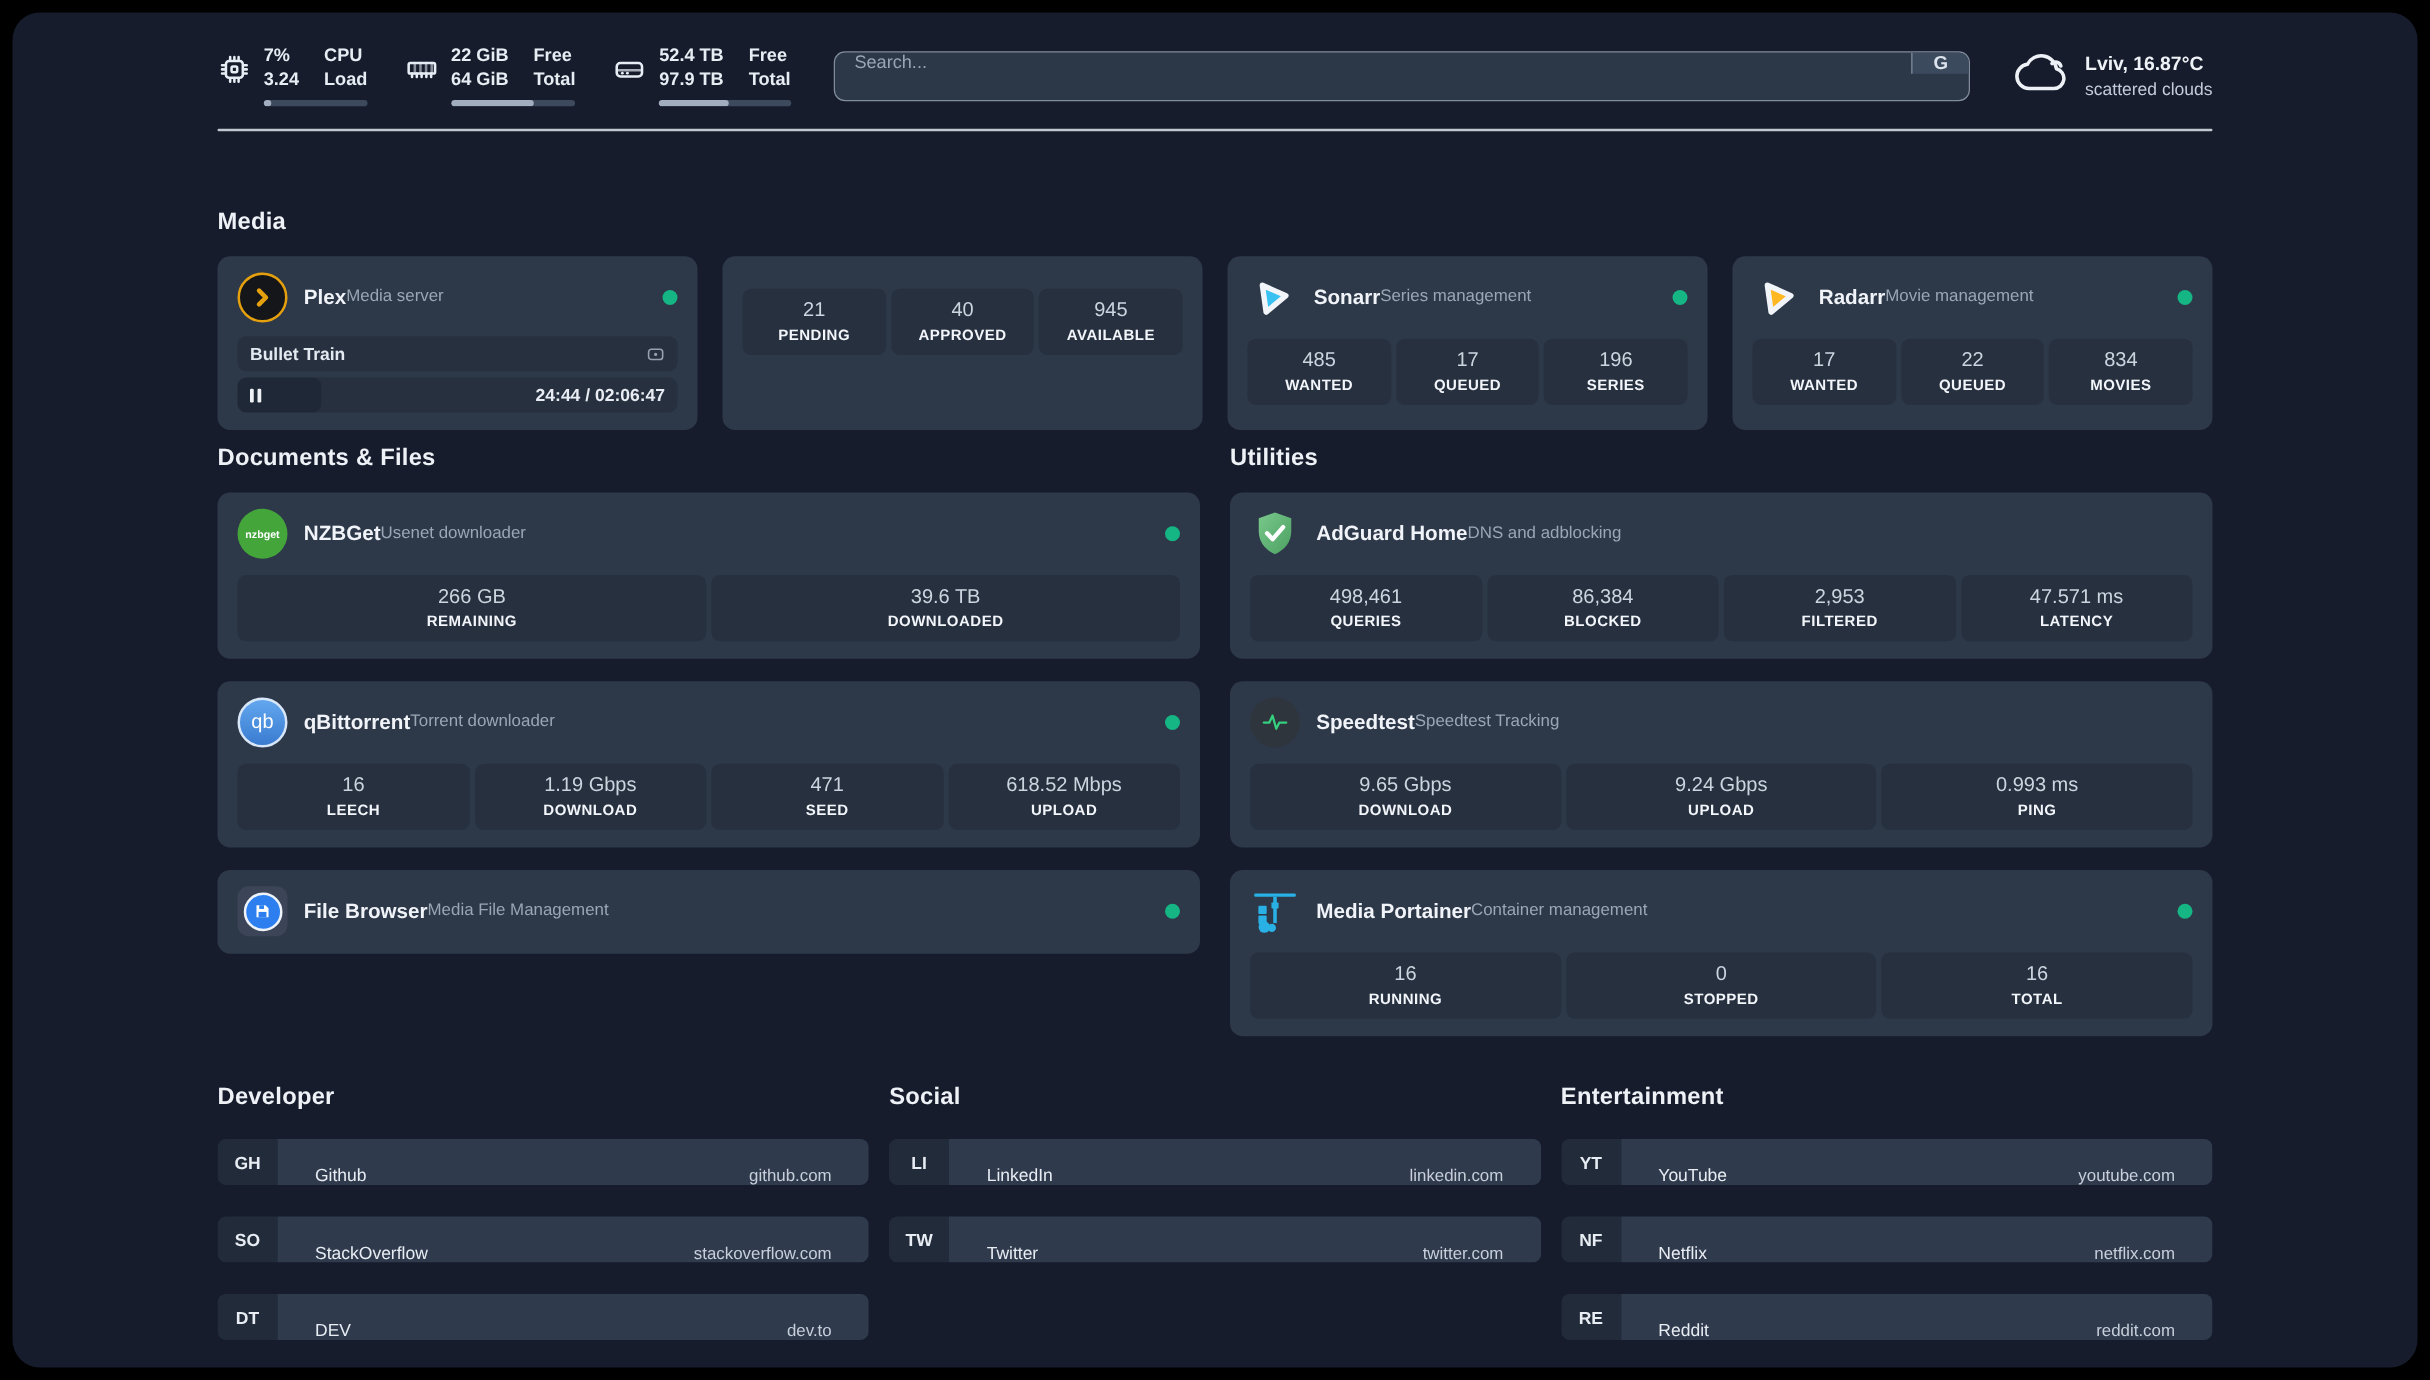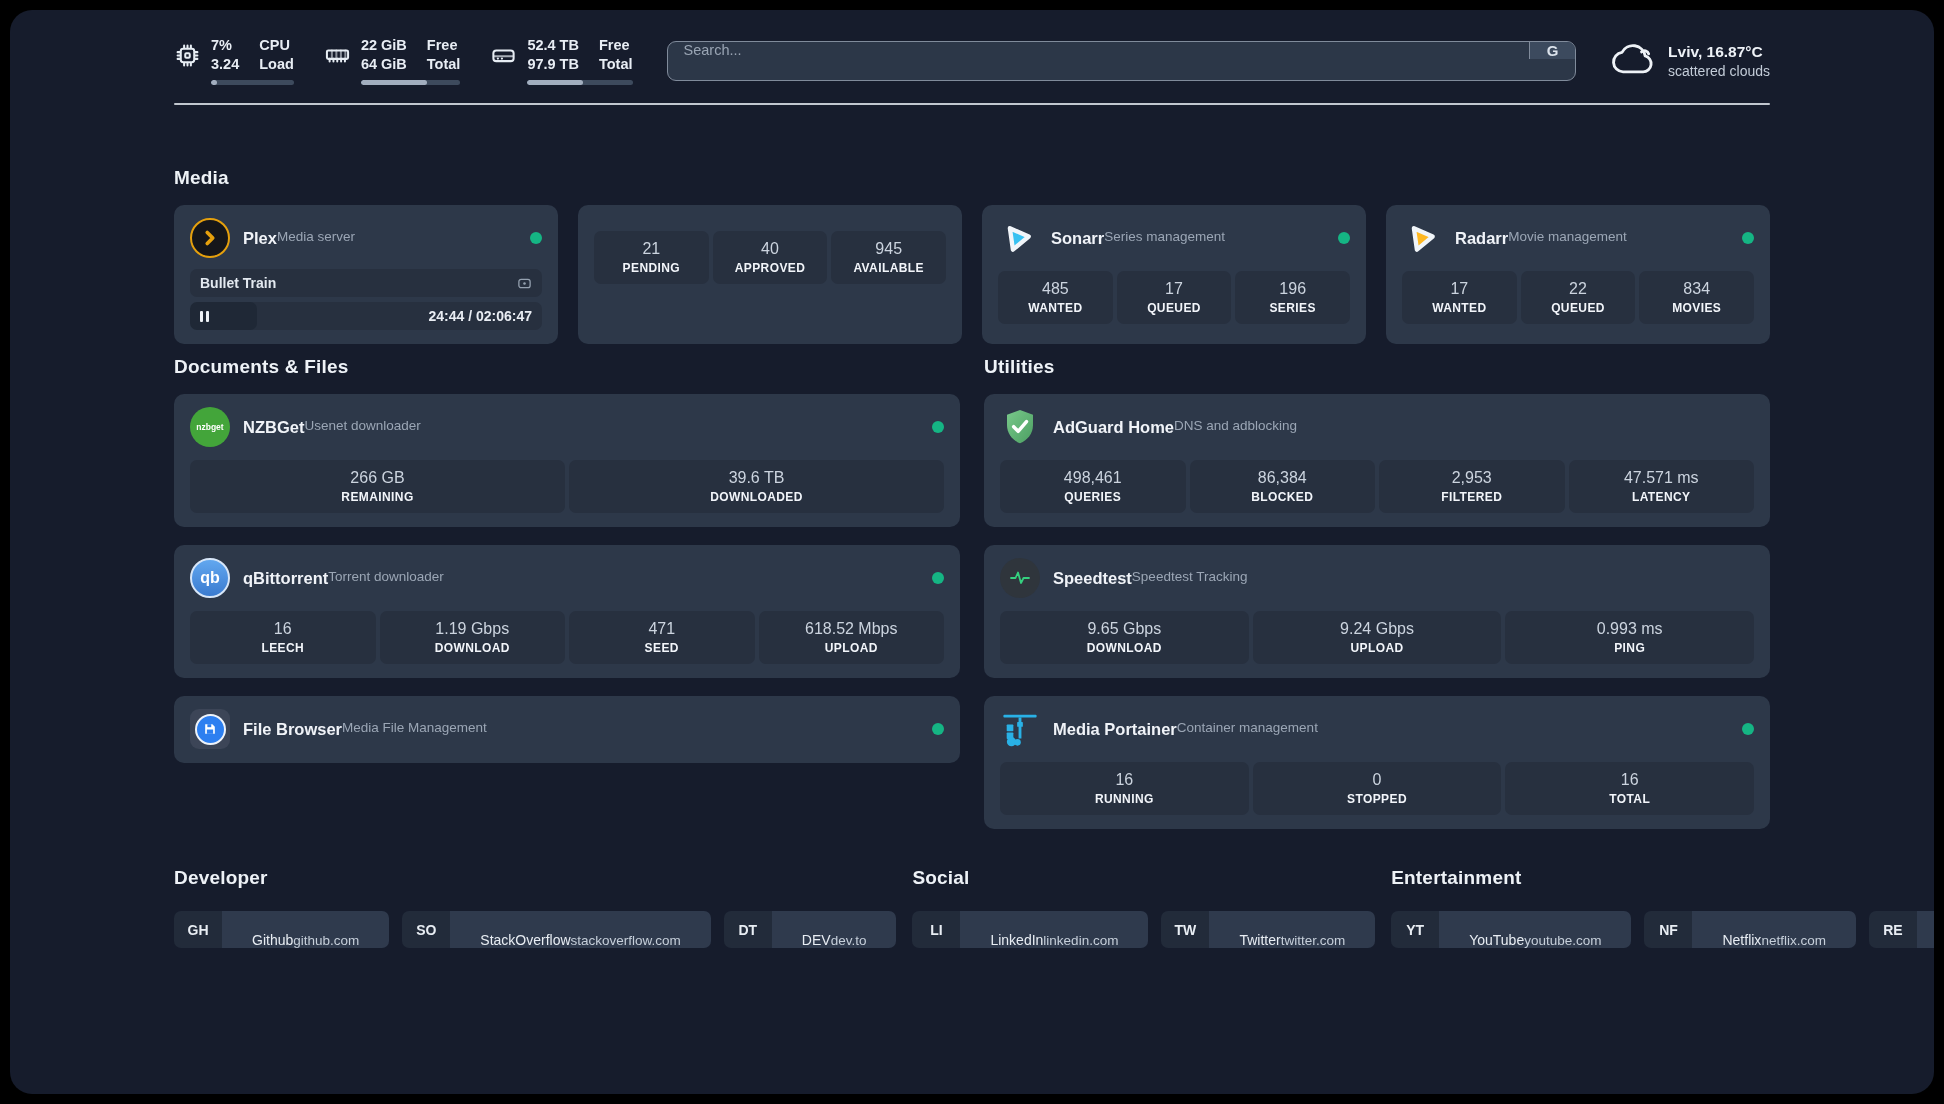--- a/index.html
+++ b/index.html
@@ -70,36 +70,36 @@
   .pause{position:relative;display:flex;gap:3px;z-index:1}
   .pause i{display:block;width:3.2px;height:11px;background:#eef2f7;border-radius:1px}
   .ptime{margin-left:auto;position:relative;z-index:1;font-size:14px;font-weight:700;color:#e9edf3}
 
   
   .two-col{display:grid;grid-template-columns:1fr 1fr;gap:24px;margin-top:12px}
   .stack{display:flex;flex-direction:column;gap:18px;margin-top:16px}
 
   
   .bookmarks{display:grid;grid-template-columns:1fr 1fr 1fr;gap:16px;margin-top:38px}
-  .bm-list{display:flex;flex-direction:row;gap:13px;margin-top:22px}
+  .bm-list{display:flex;flex-direction:column;gap:25px;margin-top:22px}
   .bm-row{display:flex;height:37px;border-radius:7px;overflow:hidden;cursor:pointer}
   .bm-abbr{width:48px;flex:none;background:var(--bg-chip);display:flex;align-items:center;justify-content:center;
     font-size:14px;font-weight:700;color:#e8edf3}
   .bm-main{flex:1;background:var(--bg-row);display:flex;align-items:flex-end;padding:0 30px}
   .bm-name{font-size:14px;color:#e8edf3}
   .bm-url{margin-left:auto;font-size:13.5px;color:#c6cfda}
 
   
   .plex-ico{border-radius:50%;background:#15161a;border:2px solid #e5a00d}
   .overseerr-ico{border-radius:50%;background:linear-gradient(135deg,#cfc3fb,#8d6bf2 70%,#6d4fd8)}
   .overseerr-ico::after{content:"";position:absolute;width:26px;height:26px;border-radius:50%;
     background:radial-gradient(circle at 35% 35%,#8a70ec,#5341b9 70%);top:8px;left:8px}
   .nzbget-ico{border-radius:50%;background:#43a53a;color:#fff;font-size:8.5px;font-weight:700}
   .qb-ico{border-radius:50%;background:linear-gradient(180deg,#62a7ef,#3a7bd0);border:2px solid #d7e6f8;
-    color:#fff;font-size:16px;font-weight:700}
+    color:#fff;font-size:16px;font-weight:400}
   .fb-tile{border-radius:9px;background:#3c4557}
   .fb-circle{width:31px;height:31px;border-radius:50%;background:#2d7ff0;border:2px solid #eef3fa;
     display:flex;align-items:center;justify-content:center}
   .speed-ico{border-radius:50%;background:#2f353c}
 </style>
 </head>
 <body>
 
 <div class="frame">
   <div class="page">

